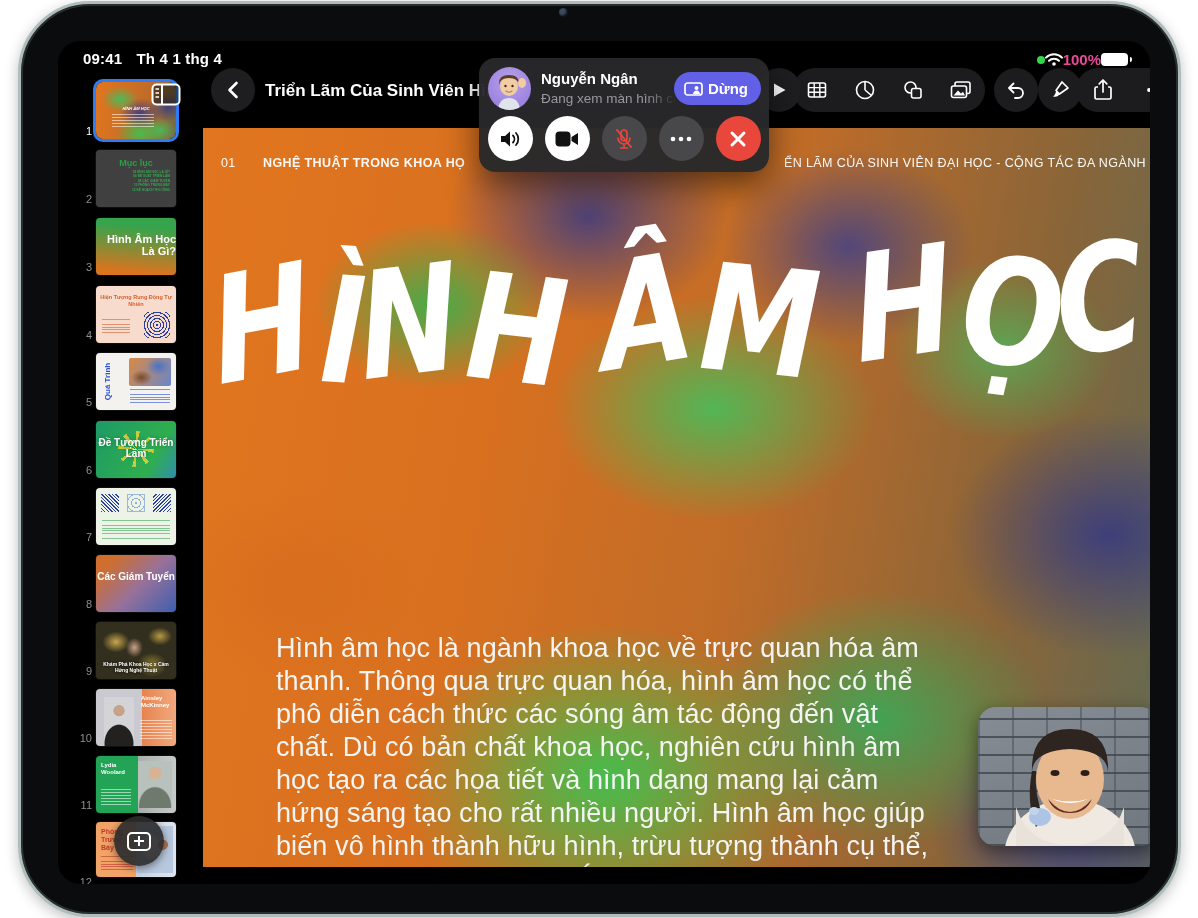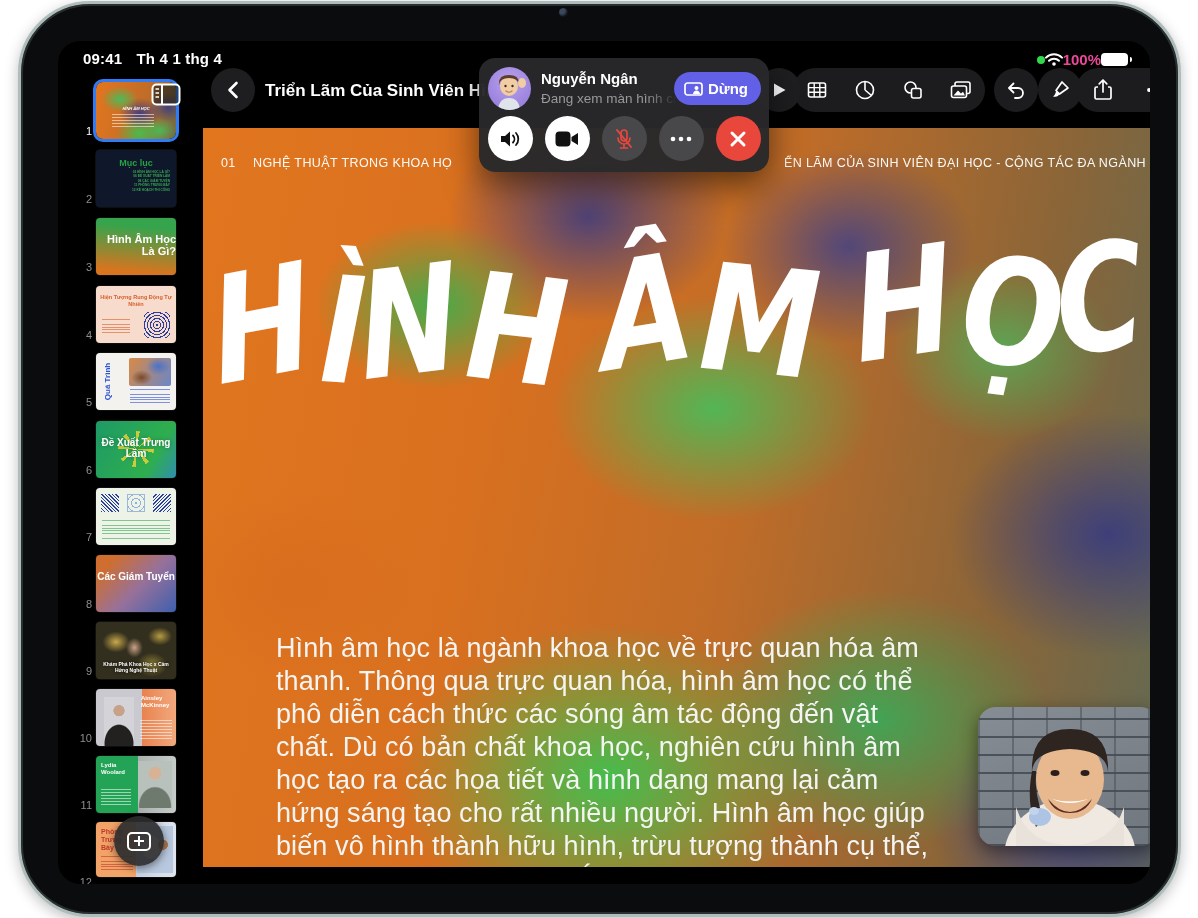--- a/index.html
+++ b/index.html
@@ -45,21 +45,21 @@
   .fake-lines { background:repeating-linear-gradient(#fff 0 1px, transparent 1px 3px); opacity:.8; }
 
   
   .art-grad { background:
     radial-gradient(26px 18px at 30% 30%, rgba(70,190,90,.95), transparent 70%),
     radial-gradient(30px 22px at 55% 55%, rgba(56,58,132,.9), transparent 70%),
     radial-gradient(34px 26px at 55% 90%, rgba(62,193,79,.95), transparent 70%),
     radial-gradient(26px 20px at 90% 45%, rgba(56,58,132,.85), transparent 70%),
     radial-gradient(24px 18px at 80% 85%, rgba(70,190,90,.9), transparent 70%),
     linear-gradient(100deg,#e2761f,#c06c28 60%,#6f6a45); }
-  .art-toc { background:#0f172a; }
+  .art-toc { background:#404040; }
   .art-g2o { background:linear-gradient(185deg,#35a44d 18%,#d9741f 90%); }
   .art-pink { background:#f7dccd; }
   .art-white { background:#f4f2ee; }
   .art-teal { background:linear-gradient(120deg,#1d9a66,#2fae4e 70%,#2f8fae); }
   .art-pale { background:#edf4e7; }
   .art-o2b { background:linear-gradient(135deg,#cf6e2e 15%,#96719b 55%,#3f5fae); }
   .art-photo9 { background:
     radial-gradient(18px 14px at 25% 35%, #c9a84c, transparent 75%),
     radial-gradient(16px 12px at 80% 25%, #b79a43, transparent 75%),
     radial-gradient(20px 16px at 70% 75%, #8f7f35, transparent 75%),
@@ -92,21 +92,21 @@
       radial-gradient(160px 130px at 83% 30%, rgba(80,180,90,.8), transparent 70%),
       radial-gradient(220px 170px at 94% 55%, rgba(52,56,130,.85), transparent 72%),
       radial-gradient(300px 220px at 42% 88%, rgba(62,193,79,.95), transparent 70%),
       radial-gradient(240px 180px at 70% 80%, rgba(56,170,88,.9), transparent 72%),
       radial-gradient(200px 160px at 90% 94%, rgba(60,64,140,.85), transparent 70%),
       radial-gradient(180px 130px at 10% 62%, #d86e1e, transparent 75%),
       linear-gradient(100deg,#e2761f 0%,#d8701f 30%,#c06c28 55%,#8a6538 80%,#5f6a55 100%); }
   .slide-header { position:absolute; top:28px; left:0; right:0; color:rgba(255,255,255,.96);
     font-size:12.5px; letter-spacing:.4px; font-weight:400; }
   .hdr-num { position:absolute; left:18px; }
-  .hdr-left { position:absolute; left:50px; white-space:nowrap; }
+  .hdr-left { position:absolute; left:60px; white-space:nowrap;font-weight:bold; }
   .hdr-right { position:absolute; right:20px; white-space:nowrap; }
   .big-title { position:absolute; left:12px; top:82px; width:945px; height:210px; }
   .slide-heading { position:absolute; left:73px; top:430px; color:#fff; font-size:44px; font-weight:500; letter-spacing:1.5px; white-space:nowrap; }
   .slide-body { position:absolute; left:73px; top:504px; width:660px; color:#f4f4f2; font-size:27px; line-height:33px; font-weight:400; letter-spacing:.1px; }
 
   
   .ft { position:absolute; left:421px; top:17px; width:290px; height:114px; border-radius:16px;
     background:rgba(40,40,42,.97); box-shadow:0 12px 34px rgba(0,0,0,.55); z-index:20; }
   .ft-avatar { position:absolute; left:9px; top:9px; width:43px; height:43px; border-radius:50%; overflow:hidden;
     background:radial-gradient(circle at 50% 35%, #b9a2ec, #8f76d9); }
@@ -271,21 +271,21 @@
 
       <div class="thumb art-white" style="top:312px;">
         <div style="position:absolute;left:-7px;top:24px;transform:rotate(-90deg);color:#2b52d4;font-weight:700;font-size:8px;white-space:nowrap;">Quá Trình</div>
         <div style="position:absolute;right:5px;top:5px;width:42px;height:28px;border-radius:2px;background:radial-gradient(14px 10px at 30% 70%, #7a4a28, transparent 75%), radial-gradient(16px 12px at 70% 30%, #4a72c8, transparent 75%), linear-gradient(120deg,#d98a45,#6a86c8);"></div>
         <div class="fake-lines" style="position:absolute;right:6px;bottom:5px;width:40px;height:16px;background:repeating-linear-gradient(#2b52d4 0 .8px, transparent .8px 2.6px);opacity:.6;"></div>
       </div>
       <span class="slide-num" style="top:355px;">5</span>
 
       <div class="thumb art-teal" style="top:380px;">
         <div style="position:absolute;left:22px;top:10px;width:36px;height:36px;background:conic-gradient(#e8d23a 0 12deg, transparent 12deg 45deg, #e8d23a 45deg 57deg, transparent 57deg 90deg, #e8d23a 90deg 102deg, transparent 102deg 135deg, #e8d23a 135deg 147deg, transparent 147deg 180deg, #e8d23a 180deg 192deg, transparent 192deg 225deg, #e8d23a 225deg 237deg, transparent 237deg 270deg, #e8d23a 270deg 282deg, transparent 282deg 315deg, #e8d23a 315deg 327deg, transparent 327deg);border-radius:50%;opacity:.85;"></div>
-        <div class="mini-title" style="position:relative;font-size:10px;line-height:11px;margin-top:16px;text-shadow:0 0 4px rgba(0,0,0,.35);">Đề Xuất Trưng Lãm</div>
+        <div class="mini-title" style="position:relative;font-size:10px;line-height:11px;margin-top:16px;text-shadow:0 0 4px rgba(0,0,0,.35);">Đề Tượng Triển Lãm</div>
       </div>
       <span class="slide-num" style="top:423px;">6</span>
 
       <div class="thumb art-pale" style="top:447px;">
         <div style="position:absolute;left:5px;top:6px;width:18px;height:18px;background:repeating-linear-gradient(45deg,#2b3f9e 0 1px, transparent 1px 2.5px);"></div>
         <div style="position:absolute;left:31px;top:6px;width:18px;height:18px;border:1px solid #9db8d8;background:repeating-radial-gradient(circle at 50% 50%, #8fb0d8 0 1px, transparent 1px 4px);"></div>
         <div style="position:absolute;right:5px;top:6px;width:18px;height:18px;background:repeating-linear-gradient(-45deg,#2b3f9e 0 1px, transparent 1px 2.5px);"></div>
         <div class="fake-lines" style="position:absolute;left:6px;bottom:5px;right:6px;height:20px;background:repeating-linear-gradient(#3aa655 0 .8px, transparent .8px 2.6px);opacity:.6;"></div>
       </div>
       <span class="slide-num" style="top:490px;">7</span>

